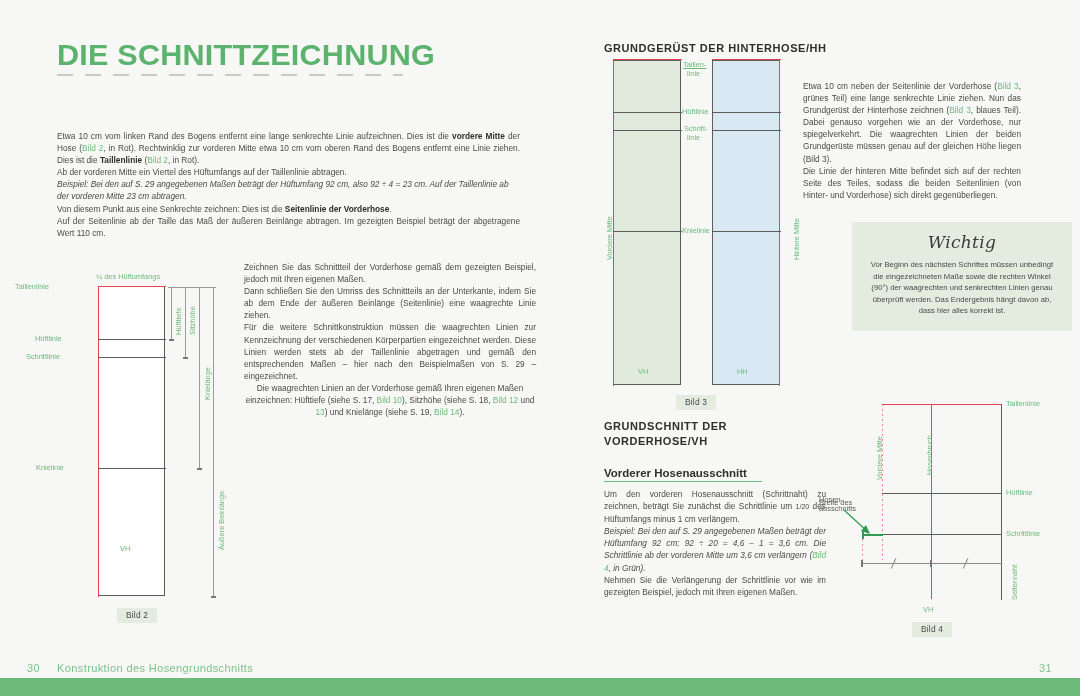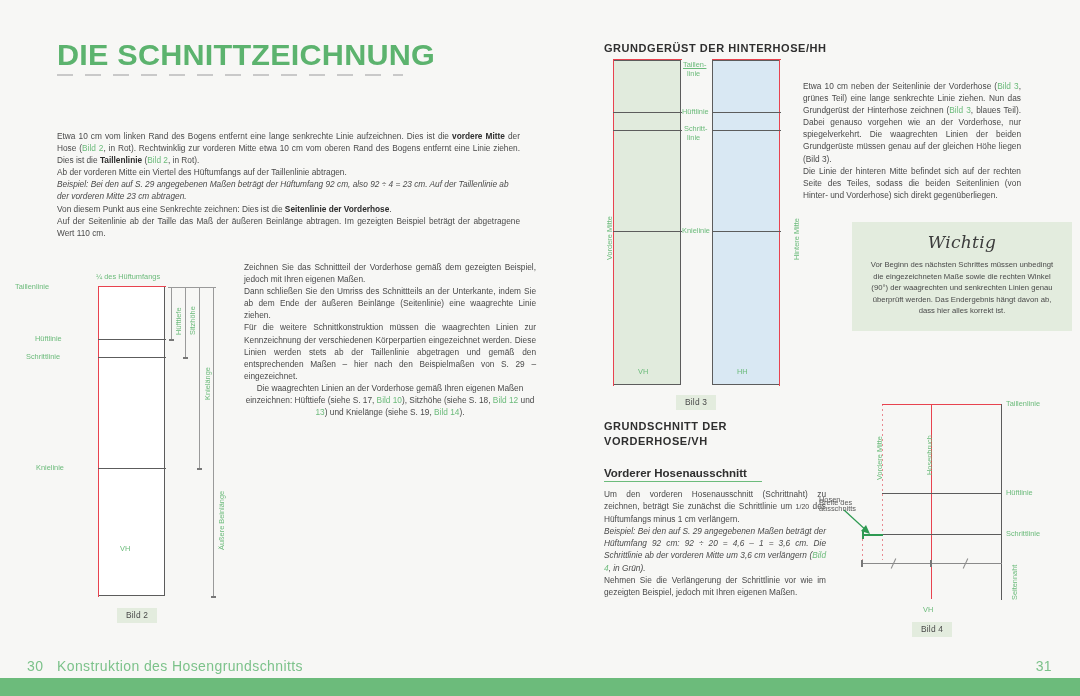--- a/index.html
+++ b/index.html
@@ -18,21 +18,21 @@
   .page-left  { position:absolute; left:0;   top:0; width:540px; height:696px; }
   .page-right { position:absolute; left:540px; top:0; width:540px; height:696px; }
 
   
   .footer-bar {
     position:absolute; left:0; bottom:0; width:1080px; height:18px;
     background:#6cbb7b;
   }
   .folio {
     position:absolute; bottom:22px;
-    font-size:14px; letter-spacing:.4px; color:#7cc28a;
+    font-size:11px; letter-spacing:.4px; color:#7cc28a;
   }
   .folio-num-l { left:27px; }
   .folio-txt-l { left:57px; color:#7cc28a; }
   .folio-num-r { right:28px; }
 
   
   .maintitle {
     position:absolute; left:57px; top:38px;
     font-size:30px; font-weight:bold; letter-spacing:.2px;
     color:#5cb36e; font-family:"Liberation Sans", sans-serif;

